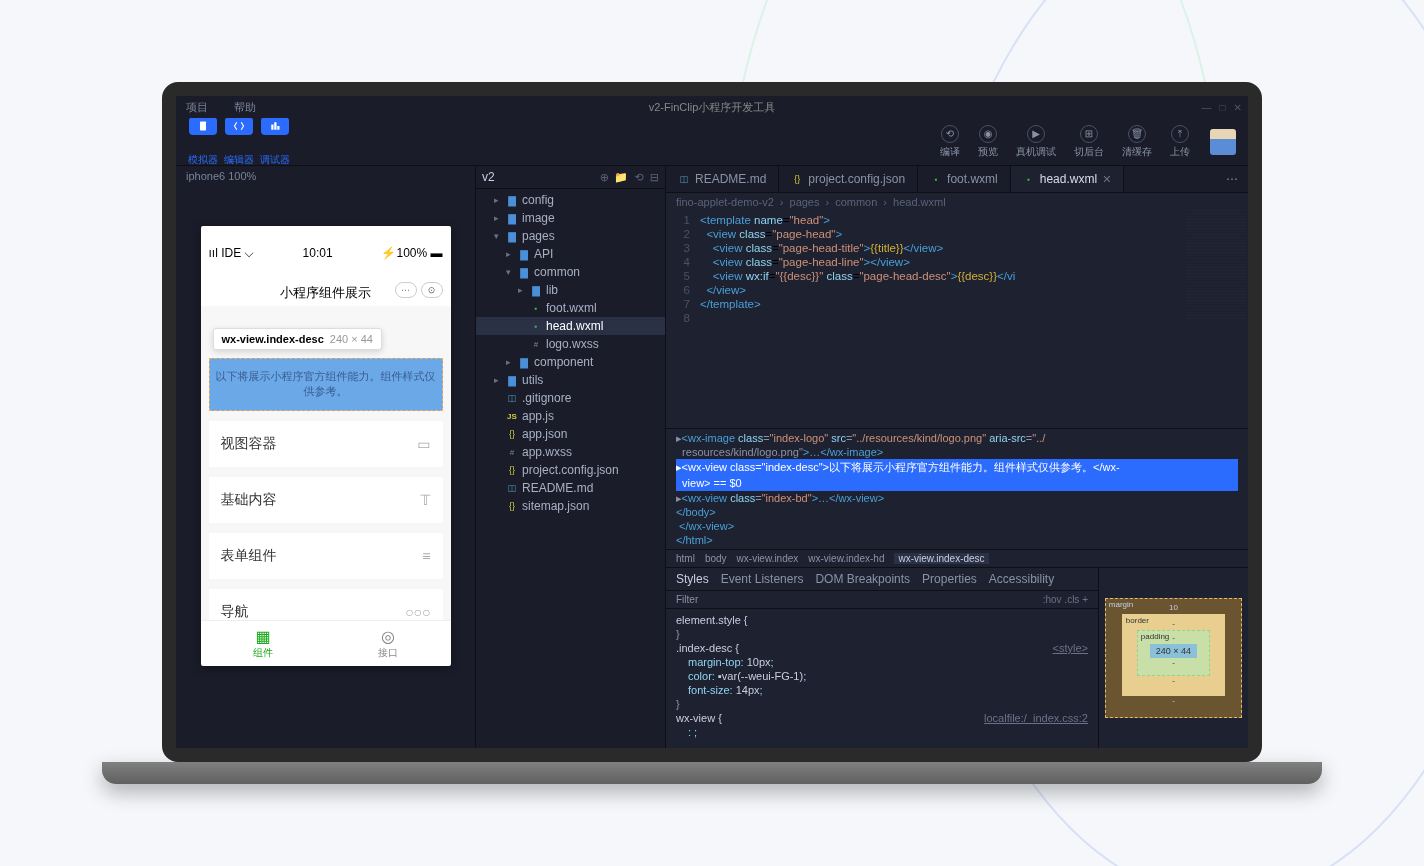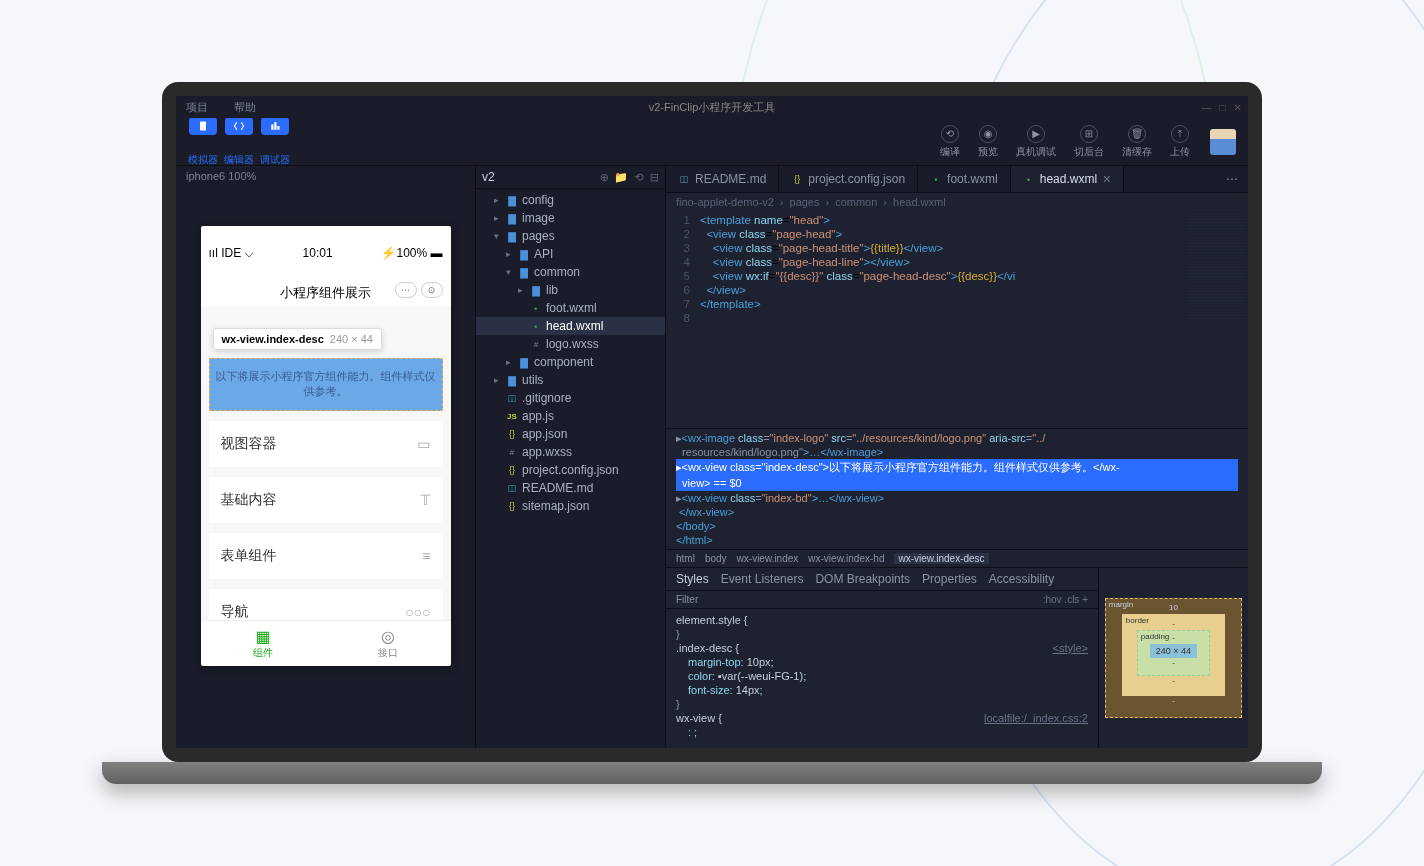--- a/index.html
+++ b/index.html
@@ -416,22 +416,22 @@
           </div>
         <div class="minimap"></div>
 
         <div class="devtools">
           <div class="dom-pane" id="dom-pane">
               <div class="dom-line">▸<span class="tag">&lt;wx-image</span> <span class="attr">class</span>=<span class="str">"index-logo"</span> <span class="attr">src</span>=<span class="str">"../resources/kind/logo.png"</span> <span class="attr">aria-src</span>=<span class="str">"../</span></div>
               <div class="dom-line">  resources/kind/logo.png"<span class="tag">&gt;…&lt;/wx-image&gt;</span></div>
               <div class="dom-line dom-sel">▸<span style="color:#fff">&lt;wx-view class="index-desc"&gt;以下将展示小程序官方组件能力。组件样式仅供参考。&lt;/wx-</span></div>
               <div class="dom-line dom-sel">  view&gt; == $0</div>
               <div class="dom-line">▸<span class="tag">&lt;wx-view</span> <span class="attr">class</span>=<span class="str">"index-bd"</span><span class="tag">&gt;…&lt;/wx-view&gt;</span></div>
+              <div class="dom-line"><span class="tag">&lt;/body&gt;</span></div>
               <div class="dom-line"> <span class="tag">&lt;/wx-view&gt;</span></div>
-              <div class="dom-line"><span class="tag">&lt;/body&gt;</span></div>
               <div class="dom-line"><span class="tag">&lt;/html&gt;</span></div>
             </div>
           <div class="dom-crumb" id="dom-crumb">
               <span class="">html</span>
               <span class="">body</span>
               <span class="">wx-view.index</span>
               <span class="">wx-view.index-hd</span>
               <span class="on">wx-view.index-desc</span>
             </div>
           <div class="styles-row">

